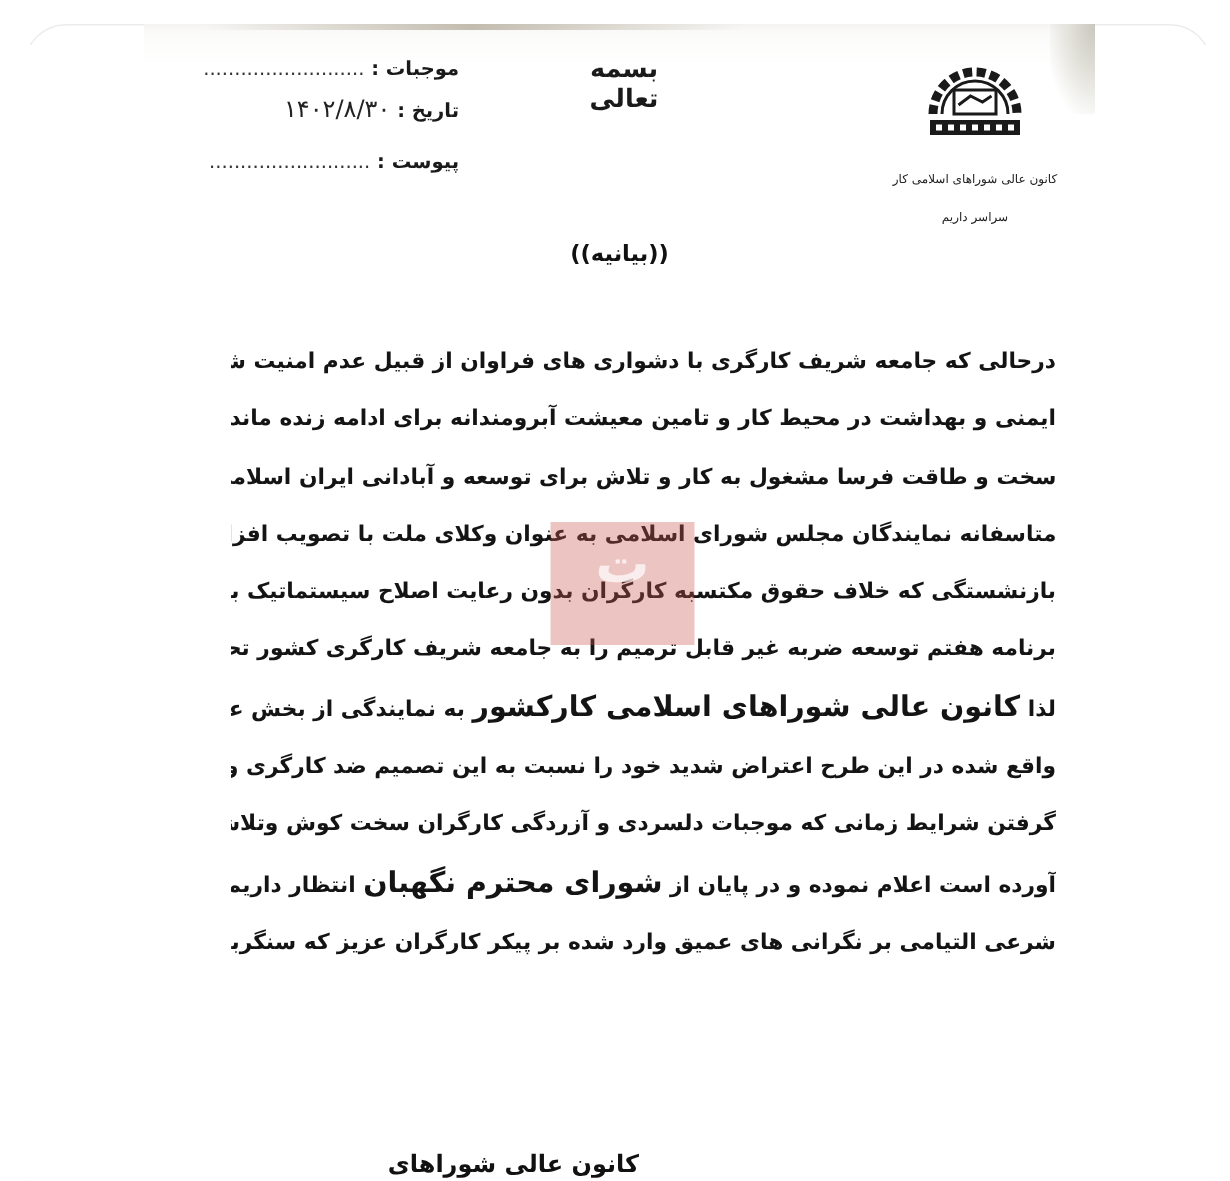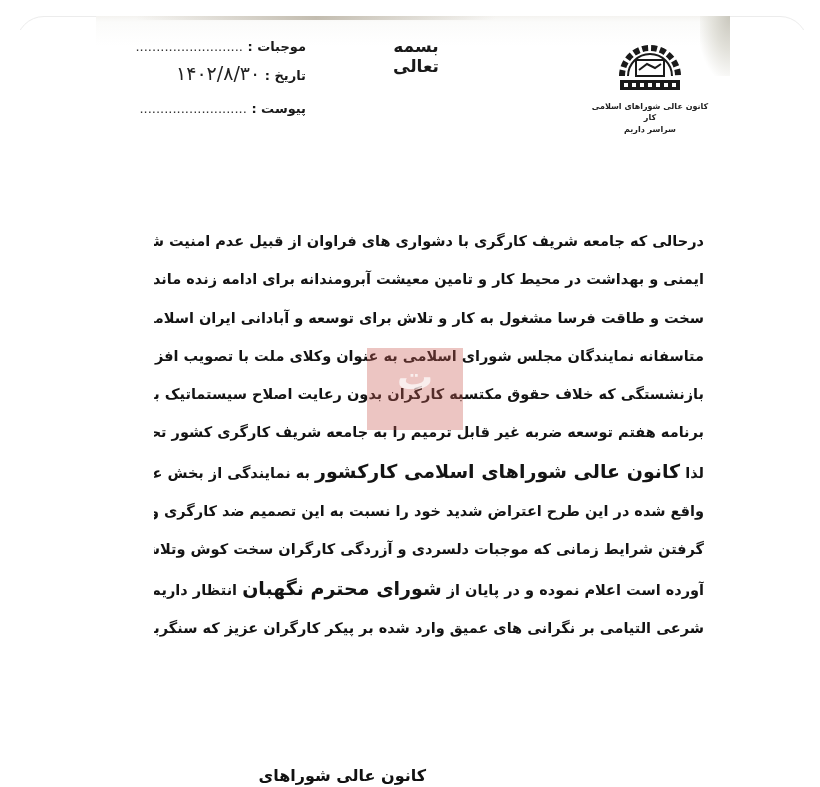--- a/index.html
+++ b/index.html
@@ -30,34 +30,34 @@
   }
   
   .meta {
     position: absolute; left: 30px; top: 18px; width: 180px;
     direction: rtl; font-family: "DejaVu Sans", sans-serif; font-weight: bold;
     font-size: 13px; color: #1a1a1a;
   }
   .meta .row { height: 26px; line-height: 26px; white-space: nowrap; }
   .meta .dots { color: #333; letter-spacing: 1px; font-weight: normal; }
   .meta .date-hand {
-    font-family: "DejaVu Sans", sans-serif; font-weight: normal; font-size: 19px;
+    font-family: "DejaVu Sans", sans-serif; font-weight: normal; font-size: 16px;
     letter-spacing: 1px; color: #222; direction: ltr; unicode-bidi: embed;
   }
   .bismillah {
     position: absolute; left: 290px; top: 20px; width: 60px; text-align: center;
     font-size: 17px; font-weight: bold; color: #1a1a1a; direction: rtl;
   }
   .logo {
     position: absolute; right: 20px; top: 14px; width: 120px; height: 100px;
     text-align: center; direction: rtl;
   }
   .logo svg { display: block; margin: 0 auto; }
   .logo .cap {
-    font-size: 8px; font-weight: bold; color: #222; line-height: 11px; margin-top: 1px;
+    font-size: 8px; font-weight: normal; color: #222; line-height: 11px; margin-top: 14px;
   }
   .title {
     position: absolute; left: 0; width: 634px; top: 144px; text-align: center;
     font-size: 15px; font-weight: bold; color: #111; direction: rtl;
   }
   .body-text {
     position: absolute; left: 58px; width: 550px; top: 206px;
     direction: rtl; text-align: justify; text-align-last: right;
     font-size: 14.5px; line-height: 38.3px; color: #141414; font-weight: bold;
   }
@@ -120,20 +120,21 @@
           <rect x="36" y="53" width="4" height="4"></rect>
         <rect x="44" y="53" width="4" height="4"></rect>
           <rect x="52" y="53" width="4" height="4"></rect>
         <rect x="60" y="53" width="4" height="4"></rect>
       </g>
     </svg>
     <div class="cap">کانون عالی شوراهای اسلامی کار</div>
     <div class="cap">سراسر داریم</div>
   </div>
 
+  <div class="title">((بیانیه))</div>
 
   <div class="body-text">
     <span class="line">درحالی که جامعه شریف کارگری با دشواری های فراوان از قبیل عدم امنیت شغلی ،عدم رعایت</span>
     <span class="line">ایمنی و بهداشت در محیط کار و تامین معیشت آبرومندانه برای ادامه زنده ماندن در شرایط</span>
     <span class="line">سخت و طاقت فرسا مشغول به کار و تلاش برای توسعه و آبادانی ایران اسلامی می باشند</span>
     <span class="line">متاسفانه نمایندگان مجلس شورای اسلامی به عنوان وکلای ملت با تصویب افزایش سن و سابقه</span>
     <span class="line">بازنشستگی که خلاف حقوق مکتسبه کارگران بدون رعایت اصلاح سیستماتیک بیمه ای ذیل</span>
     <span class="line">برنامه هفتم توسعه ضربه غیر قابل ترمیم را به جامعه شریف کارگری کشور تحمیل کرده است</span>
     <span class="line">
       <span>لذا</span>

